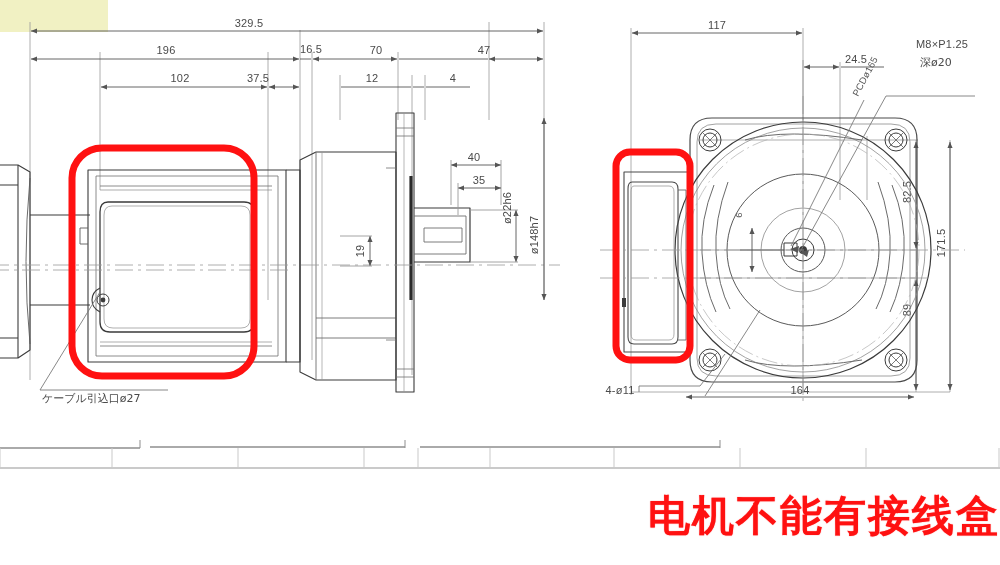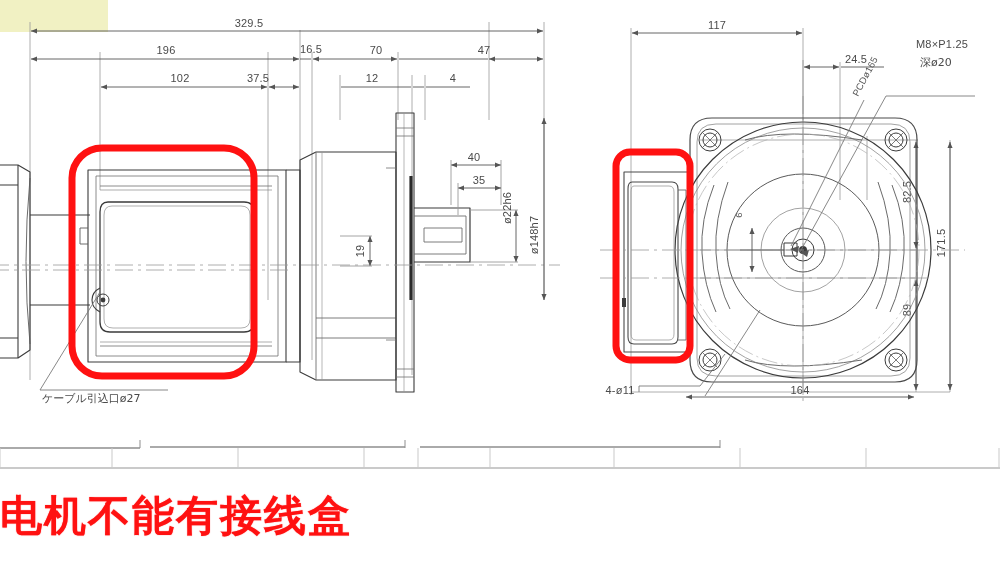--- a/index.html
+++ b/index.html
@@ -21,21 +21,21 @@
   .dimtext-sm{
     font-family:"Liberation Sans", sans-serif;
     font-size:9.5px; fill:#555; letter-spacing:.2px;
   }
   .jp{
     font-family:"DejaVu Sans", sans-serif;
     font-size:11px; fill:#4a4a4a;
   }
   .caption{
     position:absolute;left:0;top:495px;width:1000px;
-    text-align:left;
+    text-align:right;
     font-family:"DejaVu Sans", sans-serif;
     font-weight:bold;
     font-size:42px;
     color:#ff1111;
     letter-spacing:2px;
     line-height:1;
     text-shadow:0 0 1px #ff5555;
     white-space:nowrap;
   }
 </style>

